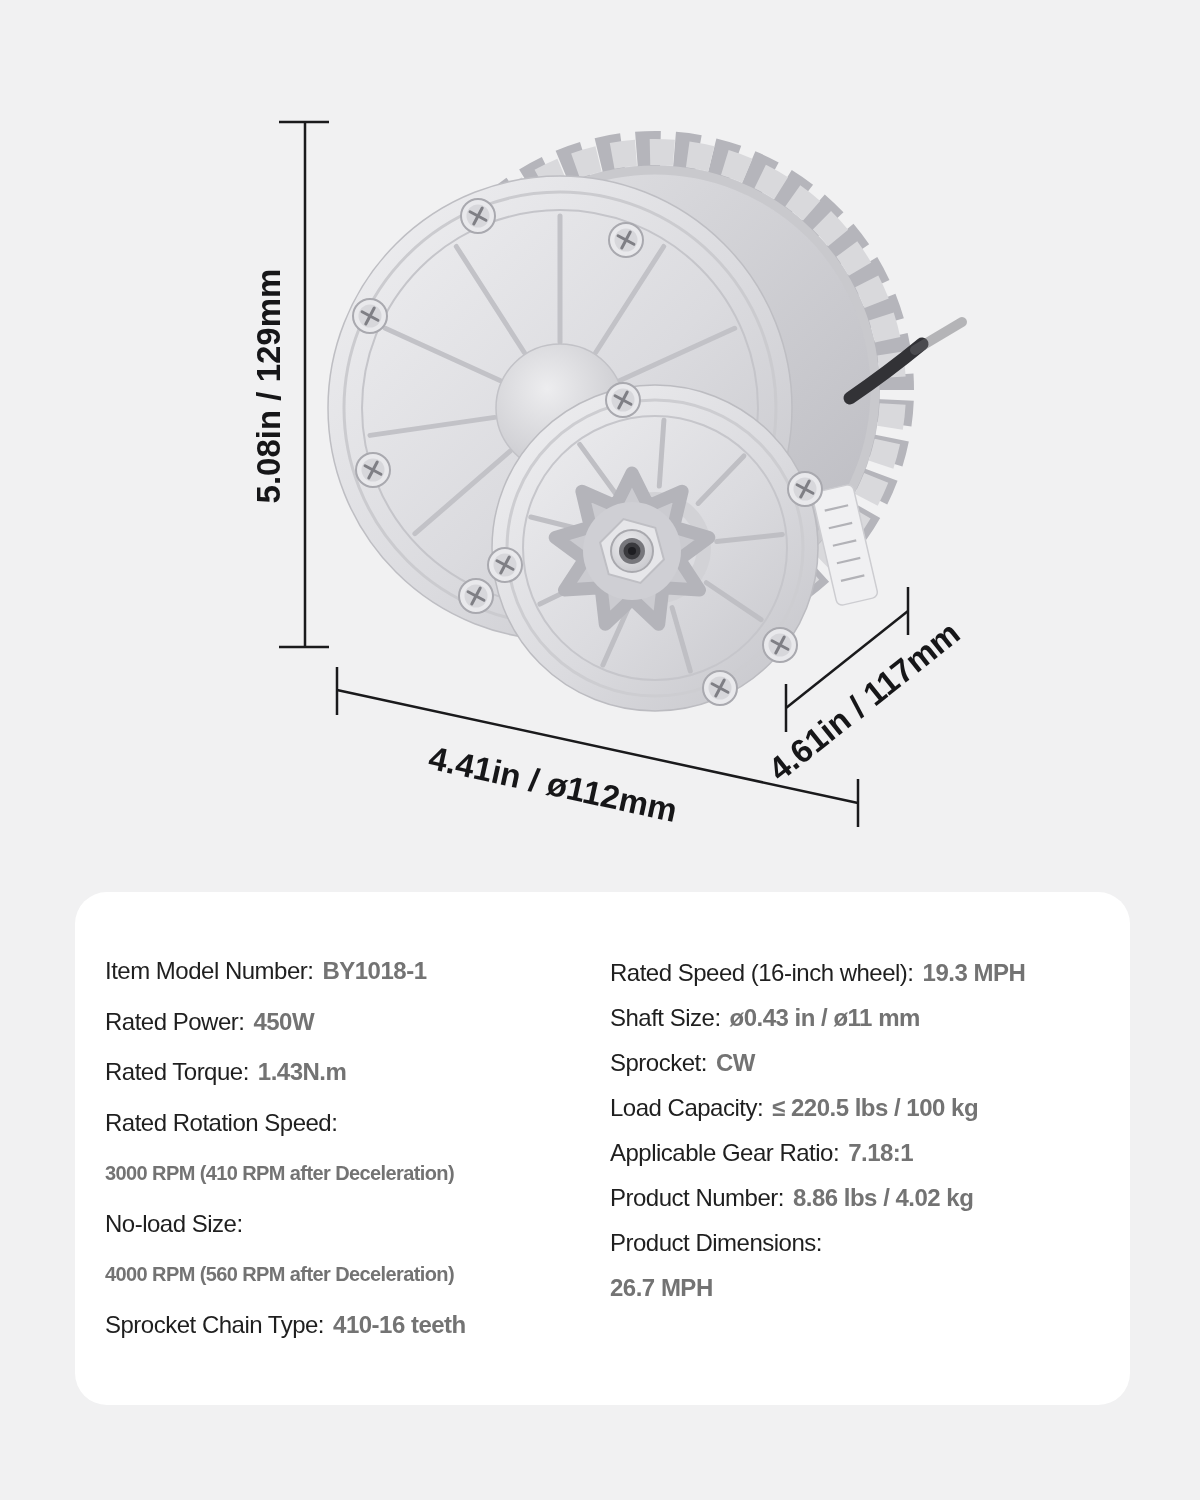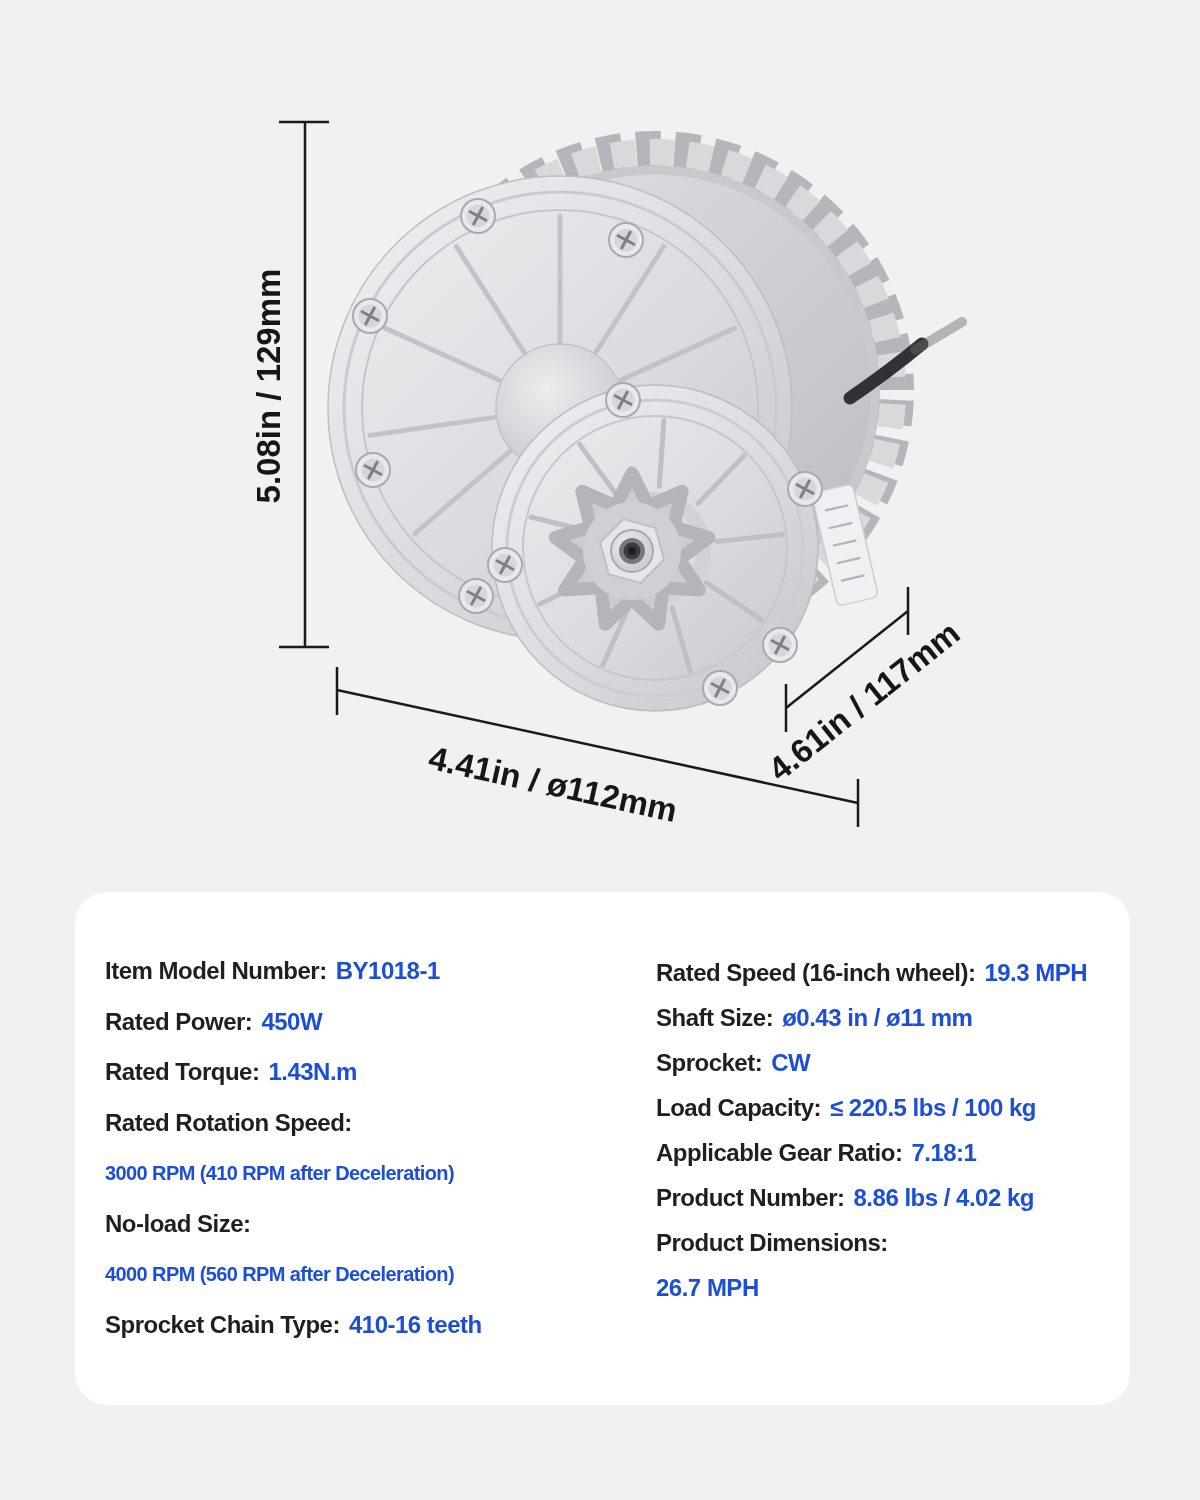--- a/index.html
+++ b/index.html
@@ -19,23 +19,23 @@
     background:#ffffff;border-radius:32px;
   }
   .spec-col{position:absolute;display:flex;flex-direction:column;}
   .spec-col.left{left:30px;top:54px;width:505px;}
   .spec-col.right{left:535px;top:58px;width:510px;}
   .spec-row{
     display:flex;align-items:center;white-space:nowrap;
     font-size:24px;letter-spacing:-0.5px;color:#1f1f1f;
   }
   .spec-col.left  .spec-row{height:50.5px;}
-  .spec-col.right .spec-row{height:45px;margin-left:46px;}
-  .spec-row .lbl{font-weight:700;margin-right:9px;}
-  .spec-row .val{font-weight:700;color:#1d4ed8;}
+  .spec-col.right .spec-row{height:45px;}
+  .spec-row .lbl{font-weight:400;margin-right:9px;}
+  .spec-row .val{font-weight:700;color:#737373;}
   .spec-row .lbl:empty{display:none;margin:0;}
   .spec-row.long .val{font-size:20px;letter-spacing:-0.6px;}
   .spec-row.longer .val{font-size:20.5px;letter-spacing:-0.6px;}
 </style>
 </head>
 <body>
 
 <div class="stage">
 
   <svg class="diagram" width="1200" height="892" viewBox="0 0 1200 892">

